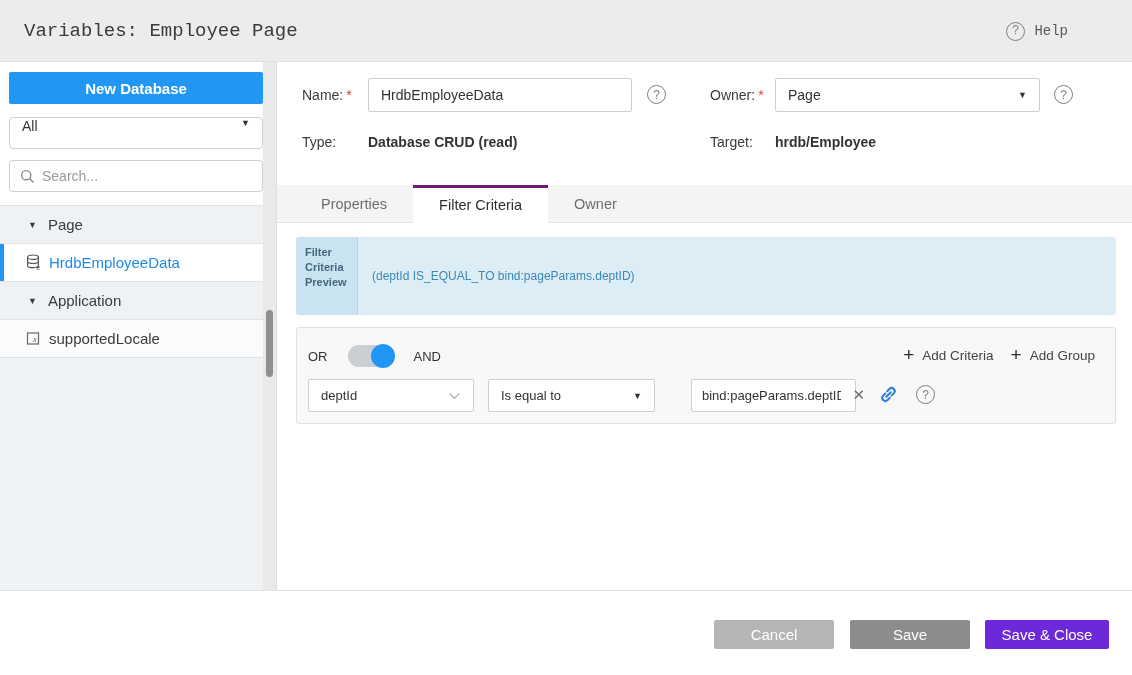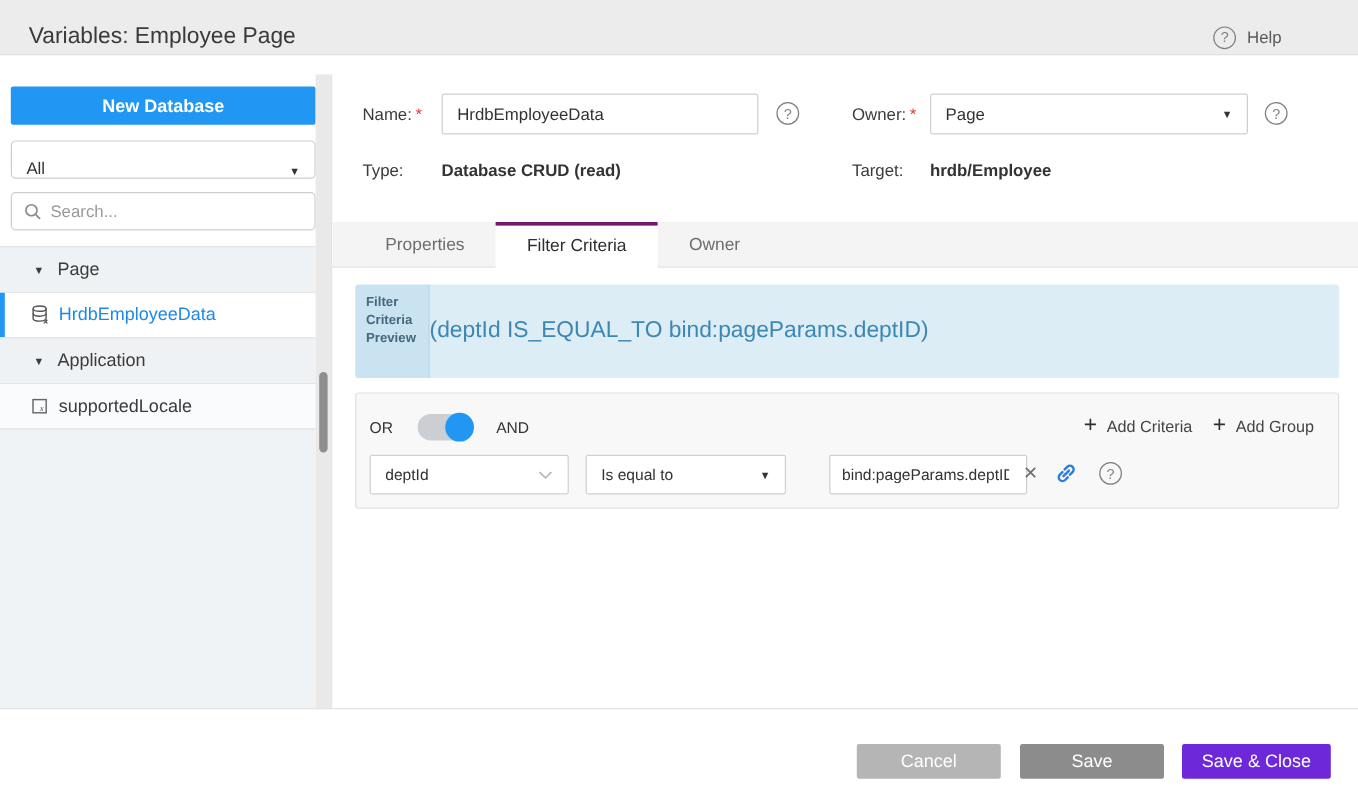--- a/index.html
+++ b/index.html
@@ -1,30 +1,30 @@
 <!DOCTYPE html>
 <html><head>
 <meta charset="utf-8">
 <style>
   * { margin:0; padding:0; box-sizing:border-box; }
   html,body { width:1132px; height:675px; }
   body { font-family:"Liberation Sans","DejaVu Sans",sans-serif; background:#fff; color:#3a3a3a; }
   .app { position:relative; width:1132px; height:675px; background:#fff; overflow:hidden; }
 
   
-  .header { position:absolute; left:0; top:0; width:1132px; height:46px; background:#ececec; border-bottom:1px solid #e0e0e0; }
+  .header { position:absolute; left:0; top:0; width:1132px; height:62px; background:#ececec; border-bottom:1px solid #e0e0e0;font-family:Liberation Mono, monospace; }
   .header .title { position:absolute; left:24px; top:0; line-height:62px; font-size:19px; color:#3a3a3a; }
   .header-help { position:absolute; right:64px; top:0; height:62px; display:flex; align-items:center; gap:9px; cursor:pointer; }
   .help-circle { display:inline-flex; align-items:center; justify-content:center; width:19px; height:19px; border:1.5px solid #7f7f7f; border-radius:50%; font-size:12px; color:#7f7f7f; background:transparent; flex:0 0 auto; }
   .header-help .lbl { font-size:14px; color:#5a5a5a; }
 
   
   .sidebar { position:absolute; left:0; top:62px; width:277px; height:529px; background:#fff; border-right:1px solid #ddd; }
   .btn-new { position:absolute; left:9px; top:10px; width:254px; height:32px; background:#2196f3; color:#fff; border:none; border-radius:2px; font-size:15px; font-weight:700; font-family:inherit; cursor:pointer; }
-  .all-select { position:absolute; left:9px; top:55px; width:254px; height:32px; background:#fff; border:1px solid #cfcfcf; border-radius:4px; display:flex; align-items:flex-end; padding:0 12px; font-size:14px; color:#333; cursor:pointer; }
+  .all-select { position:absolute; left:9px; top:55px; width:254px; height:32px; background:#fff; border:1px solid #cfcfcf; border-radius:4px; display:flex; align-items:flex-start; padding:0 12px; font-size:14px; color:#333; cursor:pointer; }
   .all-select .arrow { margin-left:auto; font-size:9px; color:#333; }
   .search-wrap { position:absolute; left:9px; top:98px; width:254px; height:32px; background:#fff; border:1px solid #cfcfcf; border-radius:4px; display:flex; align-items:center; padding:0 10px; gap:7px; }
   .search-wrap input { border:none; outline:none; flex:1; font-size:14px; font-family:inherit; color:#333; background:transparent; }
   .search-wrap input::placeholder { color:#9a9a9a; }
 
   .tree { position:absolute; left:0; top:143px; width:263px; }
   .tree-row { height:38px; display:flex; align-items:center; border-top:1px solid #e2e2e2; font-size:15px; color:#3b3b3b; cursor:pointer; position:relative; }
   .tree-row.group { background:#eff2f4; padding-left:28px; gap:11px; }
   .tree-row.group .caret { font-size:9px; color:#3b3b3b; }
   .tree-row.leaf { background:#fafbfc; padding-left:26px; gap:8px; }
@@ -44,21 +44,21 @@
   .sel-box { position:absolute; height:34px; background:#fff; border:1px solid #cfcfcf; border-radius:2px; display:flex; align-items:center; padding:0 12px; font-size:14px; color:#333; cursor:pointer; }
   .sel-box .arrow { margin-left:auto; font-size:9px; color:#333; }
   .static-val { position:absolute; font-size:14px; font-weight:700; color:#333; height:20px; line-height:20px; white-space:nowrap; }
 
   .tabbar { position:absolute; left:0; top:123px; width:855px; height:38px; background:#f4f4f4; border-bottom:1px solid #e3e3e3; display:flex; padding-left:18px; }
   .tab { padding:0 26px; line-height:38px; font-size:14.5px; color:#6d6d6d; cursor:pointer; }
   .tab.active { position:relative; background:#fff; border-top:3px solid #701a75; line-height:35px; height:39px; color:#2f2f2f; z-index:2; }
 
   .preview-box { position:absolute; left:19px; top:175px; width:820px; height:78px; background:#dcedf6; border-radius:3px; display:flex; overflow:hidden; }
   .preview-label { width:62px; background:#c9e3f1; border-right:1px solid #b7d8e9; padding:8px 10px 0 9px; font-size:11px; font-weight:700; color:#44677d; line-height:1.35; }
-  .preview-value { flex:1; display:flex; align-items:center; padding-left:0; font-size:19px; color:#3d87b3; }
+  .preview-value { flex:1; display:flex; align-items:center; padding-left:14px; font-size:12px; color:#3d87b3; }
 
   .criteria-panel { position:absolute; left:19px; top:265px; width:820px; height:97px; background:#f8f8f8; border:1px solid #e0e0e0; border-radius:3px; }
   .logic-row { position:absolute; left:11px; top:17px; display:flex; align-items:center; gap:20px; }
   .logic-lbl { font-size:13px; color:#333; }
   .toggle { position:relative; width:46px; height:22px; background:#cbcfd3; border-radius:11px; cursor:pointer; }
   .toggle .knob { position:absolute; right:-1px; top:-1px; width:24px; height:24px; background:#2196f3; border-radius:50%; }
   .add-actions { position:absolute; right:20px; top:17px; display:flex; align-items:center; gap:17px; }
   .add-btn { display:flex; align-items:center; gap:8px; cursor:pointer; }
   .add-btn .plus { font-size:19px; font-weight:400; color:#2f2f2f; line-height:20px; }
   .add-btn .txt { font-size:13.5px; color:#444; }

